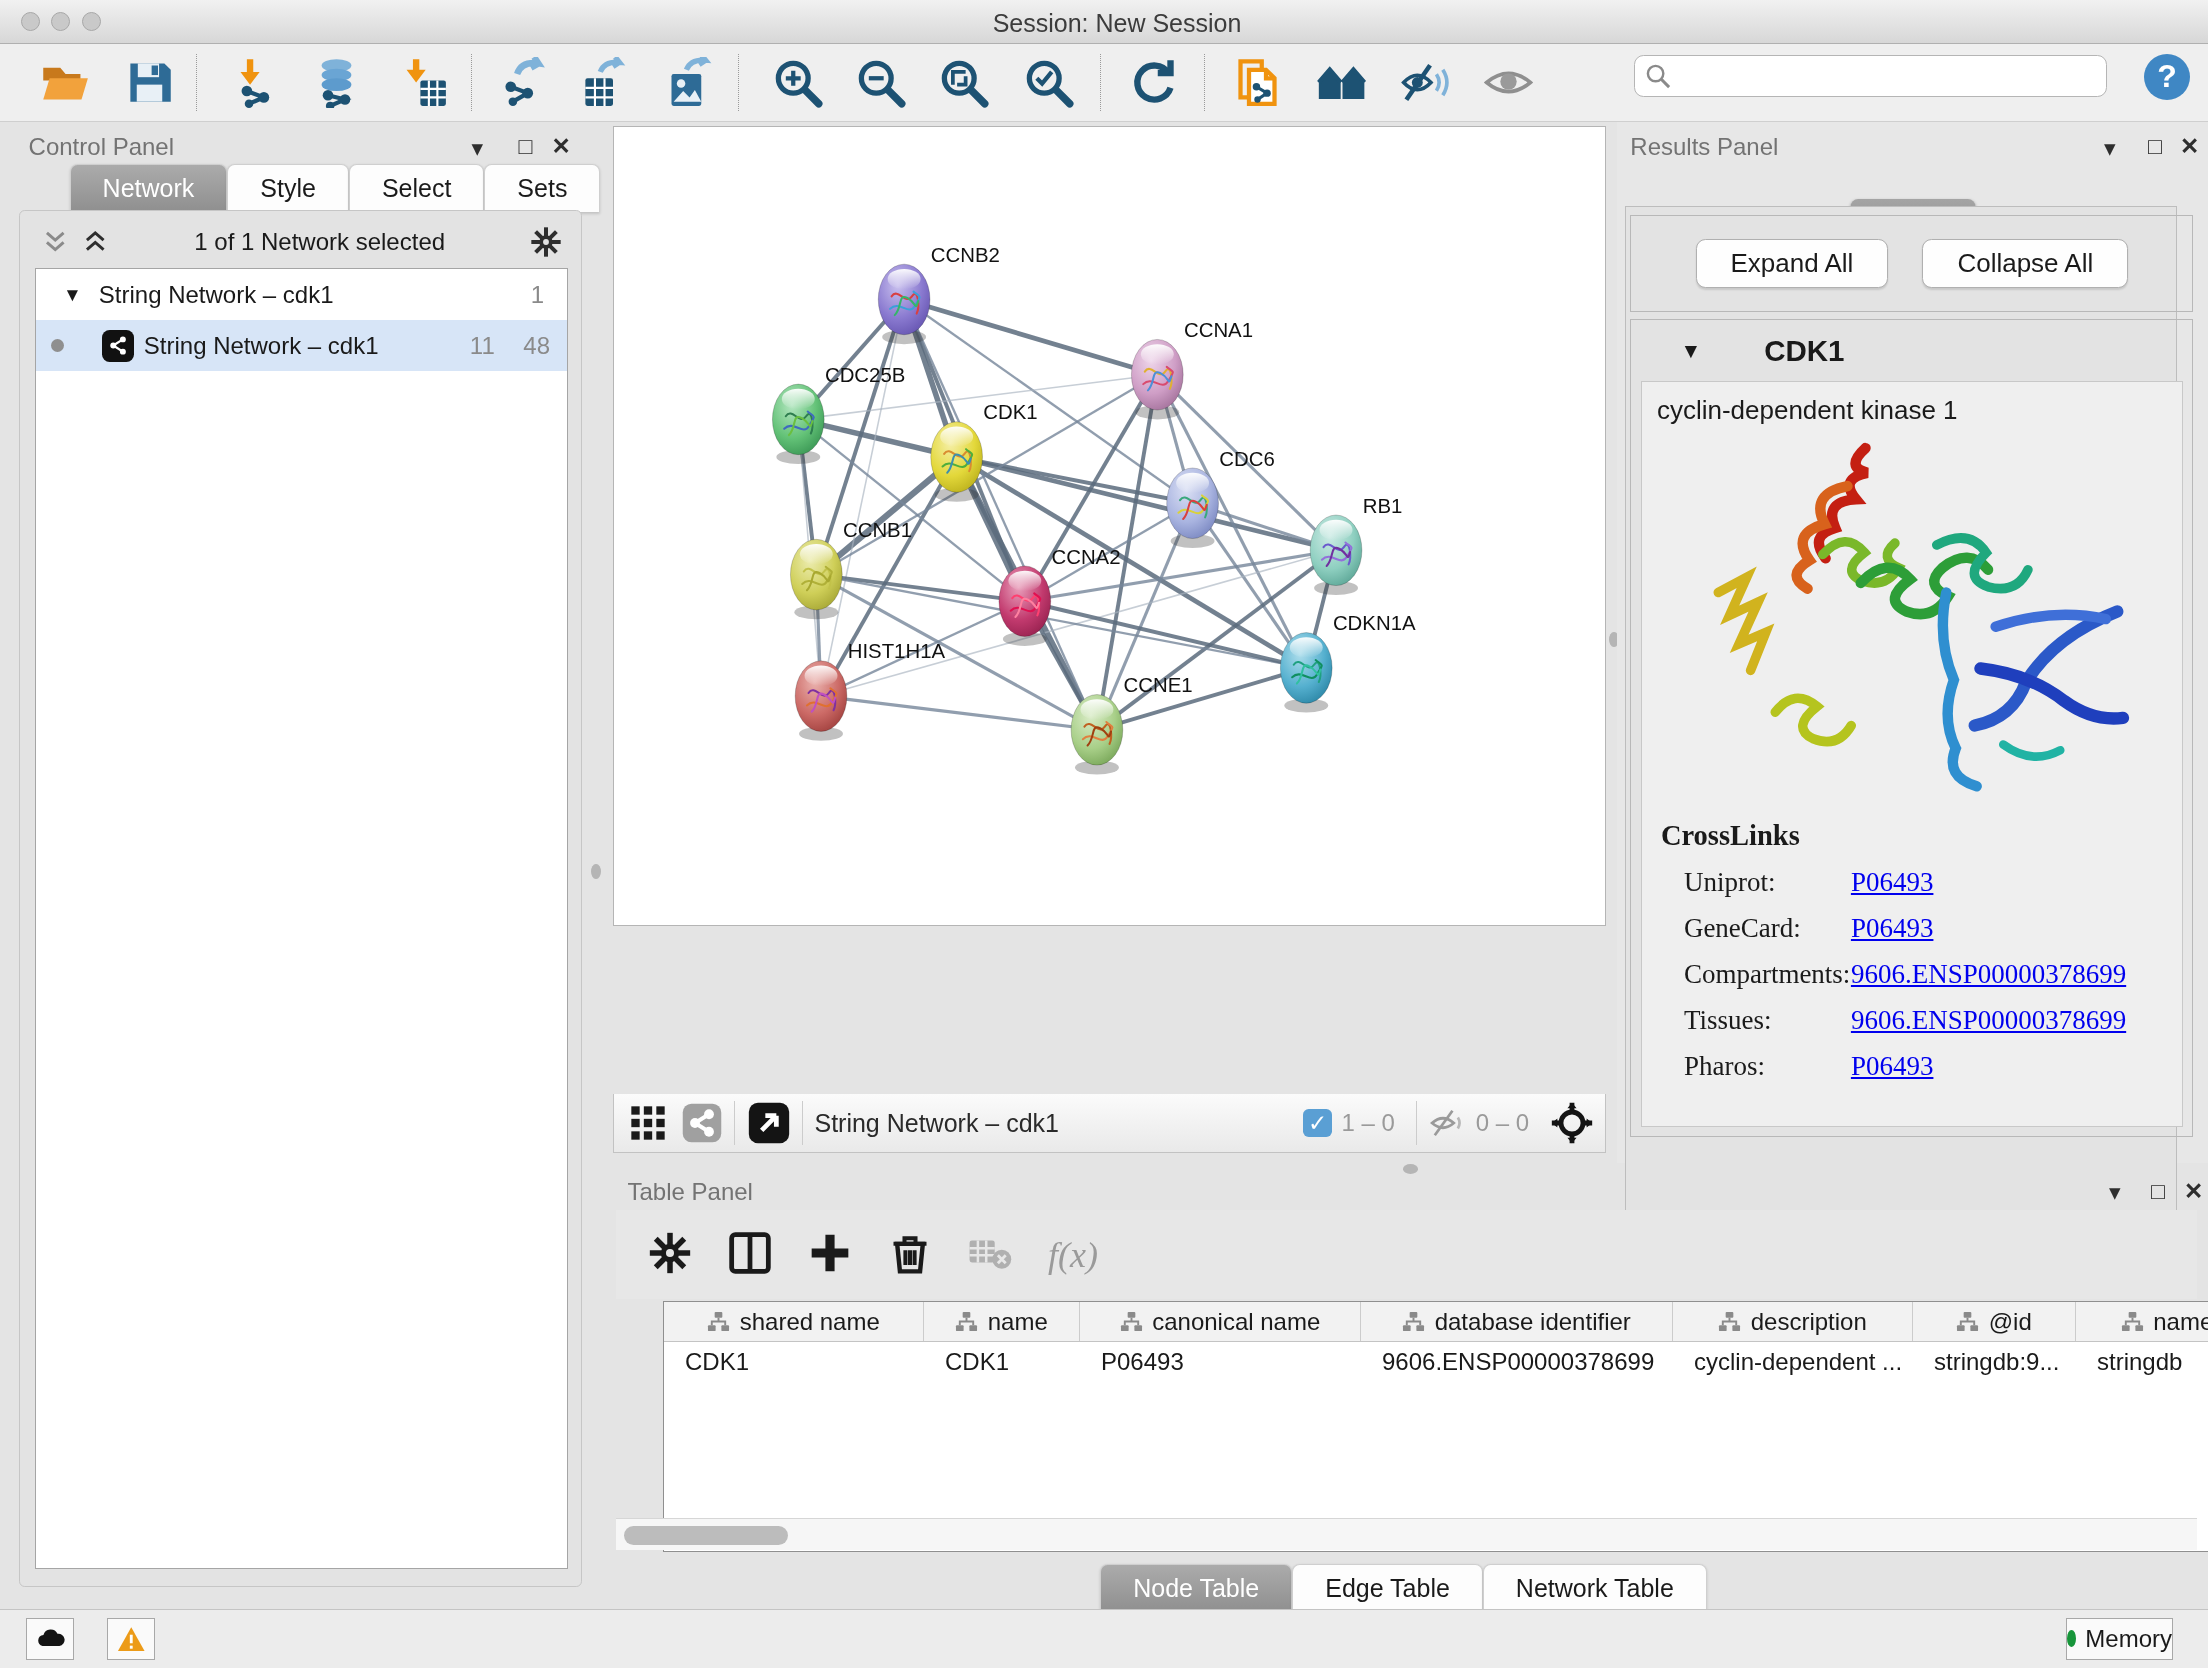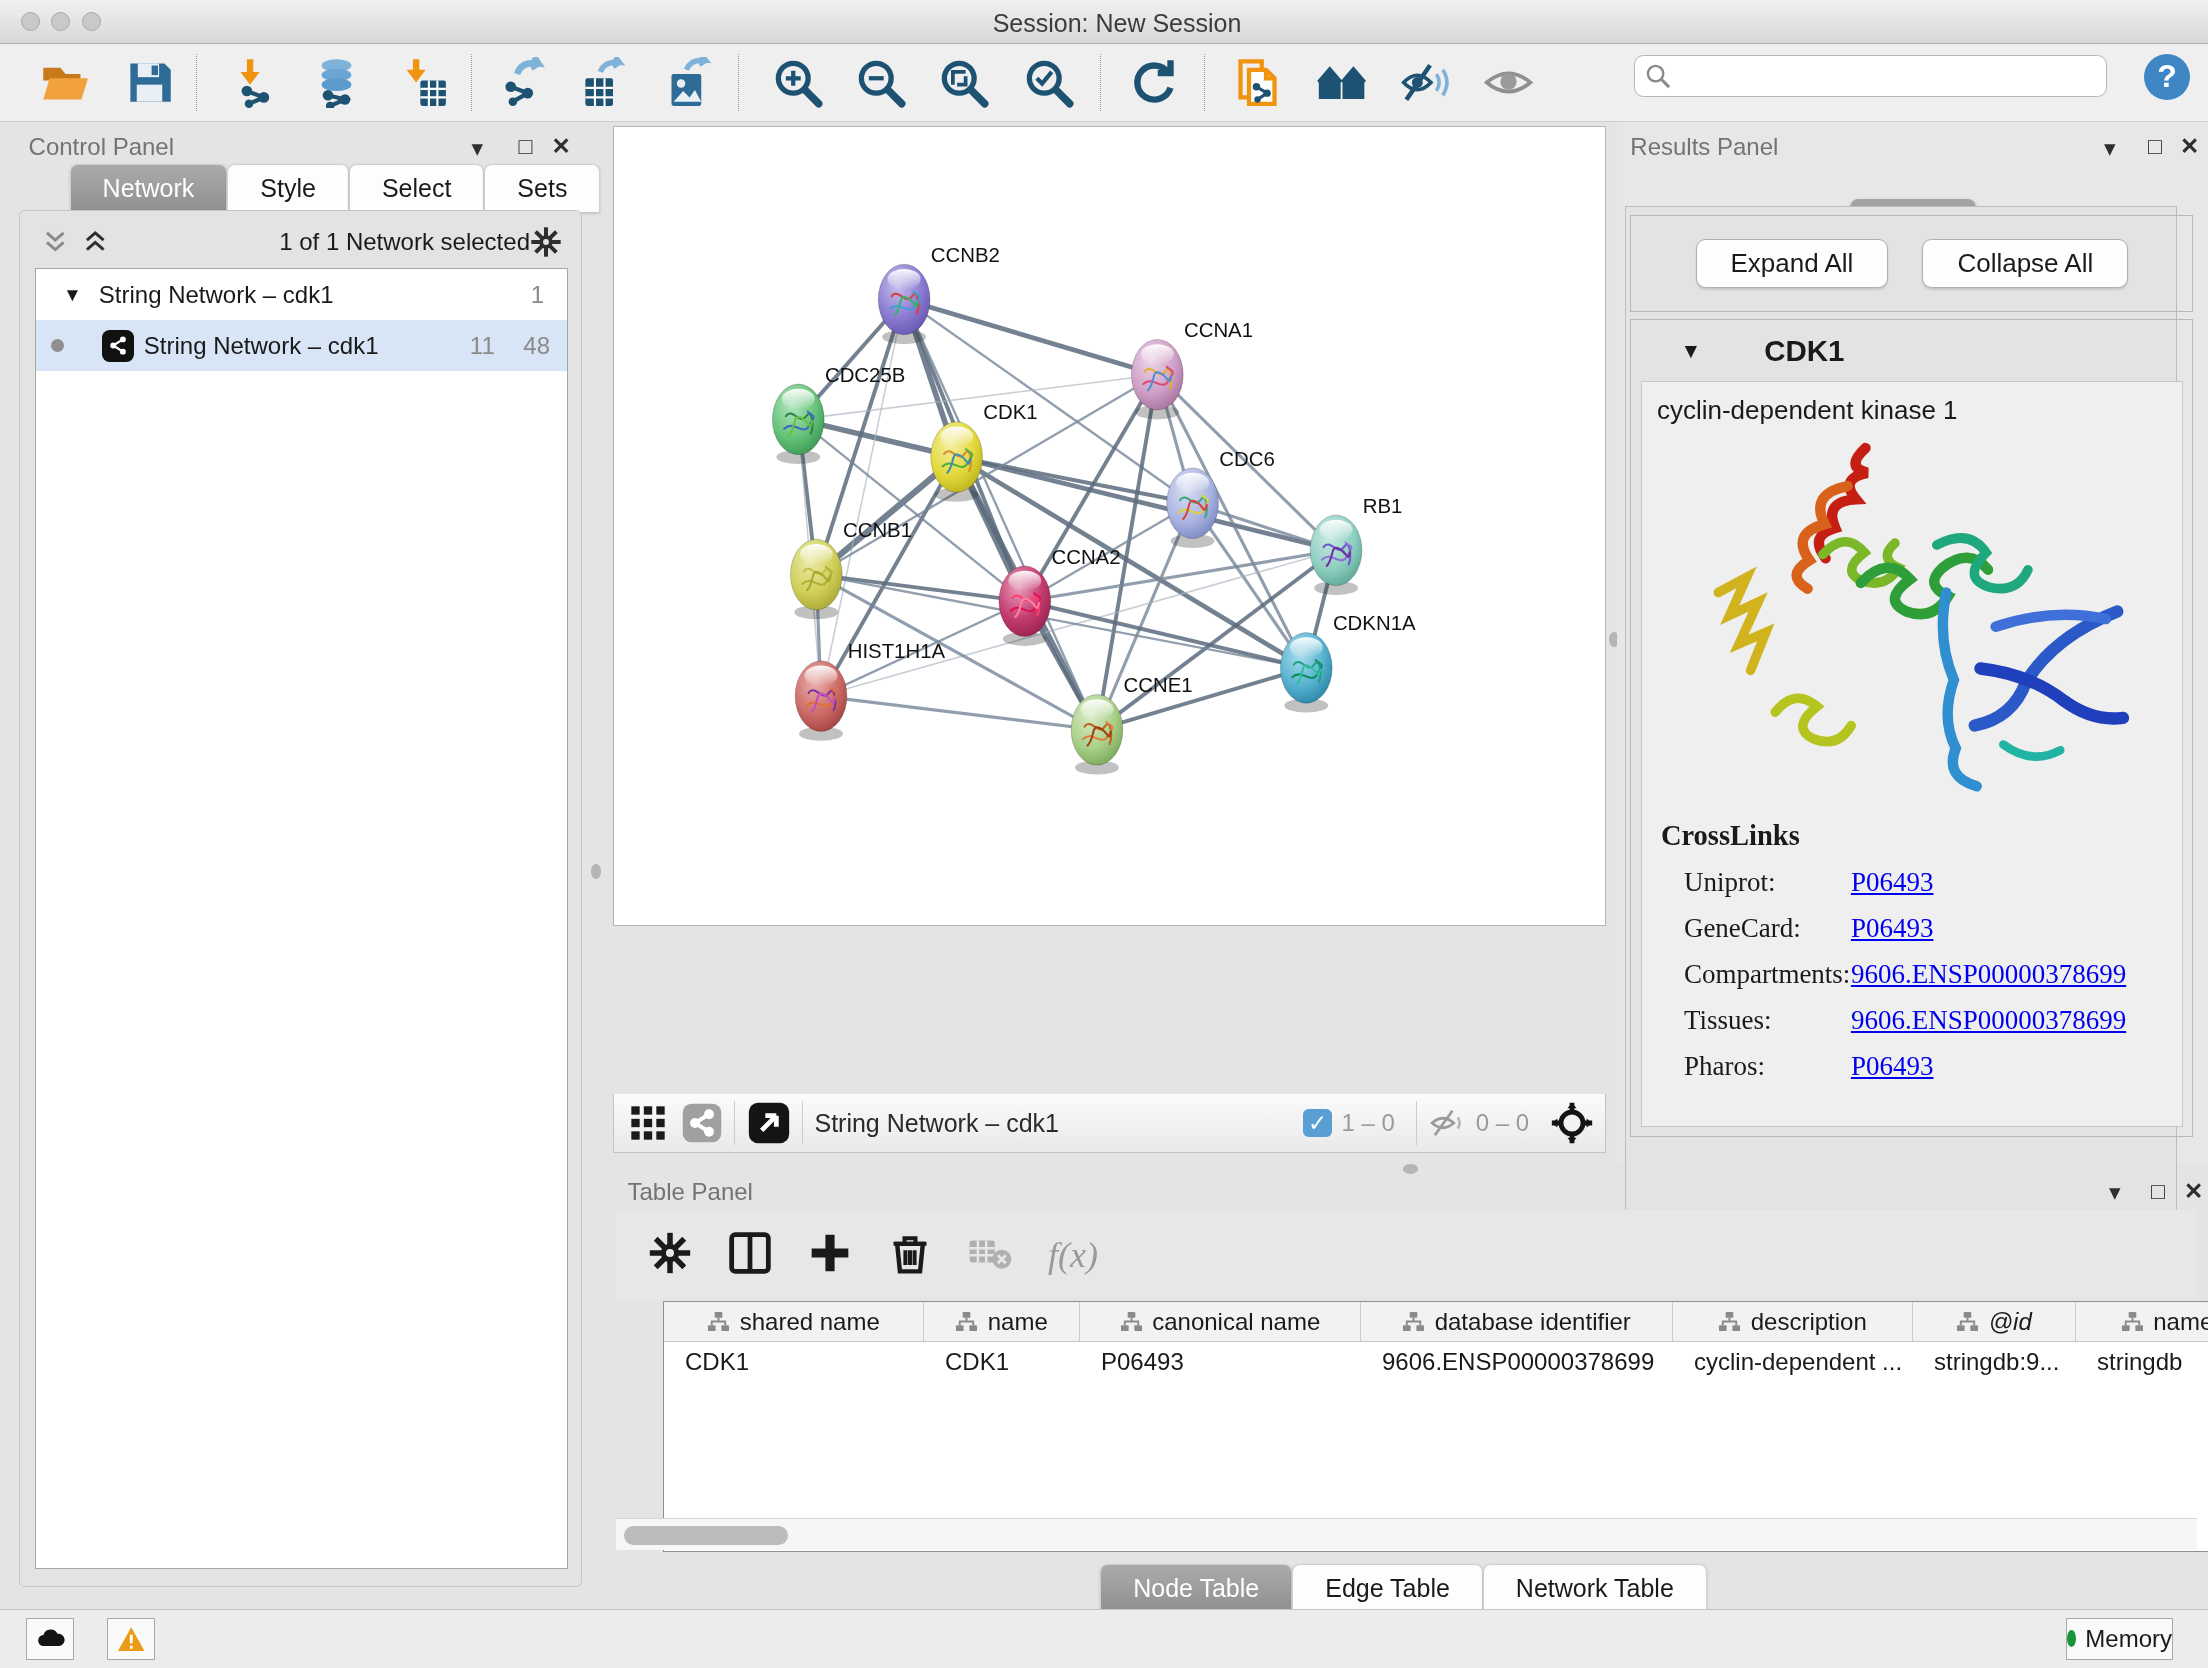--- a/index.html
+++ b/index.html
@@ -27,21 +27,21 @@
 
   
   #control-panel { left:7.6px; top:122px; width:584px; height:1484px; }
   #cp-tabs { left:62px; top:42px; display:flex; }
   .tab { height:48px; padding:0 32px; display:flex; align-items:center; font-size:25px;
     background:#fdfdfd; border:1px solid #cfcfcf; border-bottom:none; border-radius:7.6px 7.6px 0 0;
     box-shadow:0 1.9px 2.9px rgba(0,0,0,.15); cursor:default; }
   .tab.selected { background:linear-gradient(#ababab,#8f8f8f); color:#ffffff; }
   #cp-body { left:11.4px; top:88px; width:563px; height:1377px; background:#e3e3e3; border:1px solid #c6c6c6; border-radius:5.7px; }
   #cp-statusrow { left:0; top:7.6px; width:100%; height:46px; display:flex; align-items:center; }
-  #cp-status { flex:1; text-align:right; font-size:24px; }
+  #cp-status { flex:1; text-align:center; font-size:24px; }
   #cp-list { left:15px; top:57px; width:533px; height:1301px; background:#ffffff; border:1px solid #a5a5a5; }
   .tree-row { height:51px; display:flex; align-items:center; font-size:24px; }
   .tree-row.selected { background:#d7e5f7; }
   .tree-count { color:#8a8a8a; }
   #share-badge { width:32px; height:32px; background:#111; border-radius:7.6px; display:flex; align-items:center; justify-content:center; margin-right:9.5px; }
 
   
   #network-area { left:599px; top:122px; width:1015px; height:1041px; }
   #net-canvas { left:14.3px; top:3.8px; width:993px; height:800px; background:#ffffff; border:1px solid #b5b5b5; }
   #net-canvas svg { width:100%; height:100%; }
@@ -732,21 +732,21 @@
           <svg viewBox="0 0 24 24">
             <g fill="#8a8a8a">
               <rect x="8" y="2" width="8" height="6" rx="1"></rect>
               <rect x="1" y="16" width="8" height="6" rx="1"></rect>
               <rect x="15" y="16" width="8" height="6" rx="1"></rect>
             </g>
             <path d="M12 8 v4 M5 16 v-4 h14 v4" stroke="#8a8a8a" stroke-width="2" fill="none"></path>
           </svg>
           <span>description</span>
         </div>
-        <div class="th" style="width: 163px; font-style: italic;">
+        <div class="th" style="width: 163px;">
           <svg viewBox="0 0 24 24">
             <g fill="#8a8a8a">
               <rect x="8" y="2" width="8" height="6" rx="1"></rect>
               <rect x="1" y="16" width="8" height="6" rx="1"></rect>
               <rect x="15" y="16" width="8" height="6" rx="1"></rect>
             </g>
             <path d="M12 8 v4 M5 16 v-4 h14 v4" stroke="#8a8a8a" stroke-width="2" fill="none"></path>
           </svg>
           <span>@id</span>
         </div>

